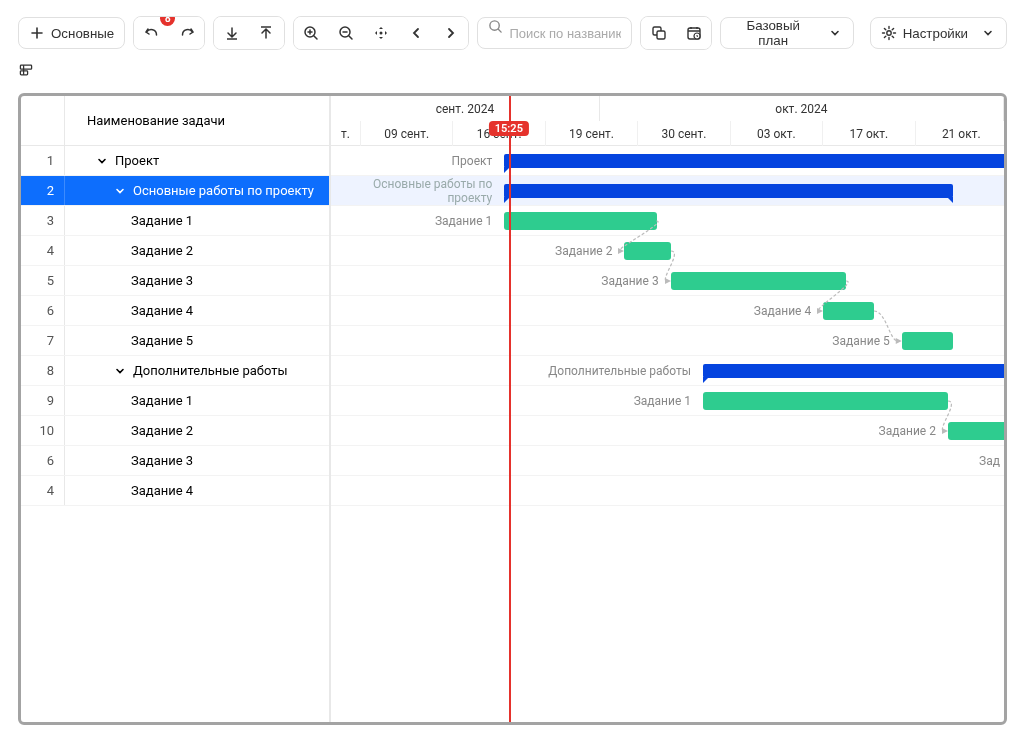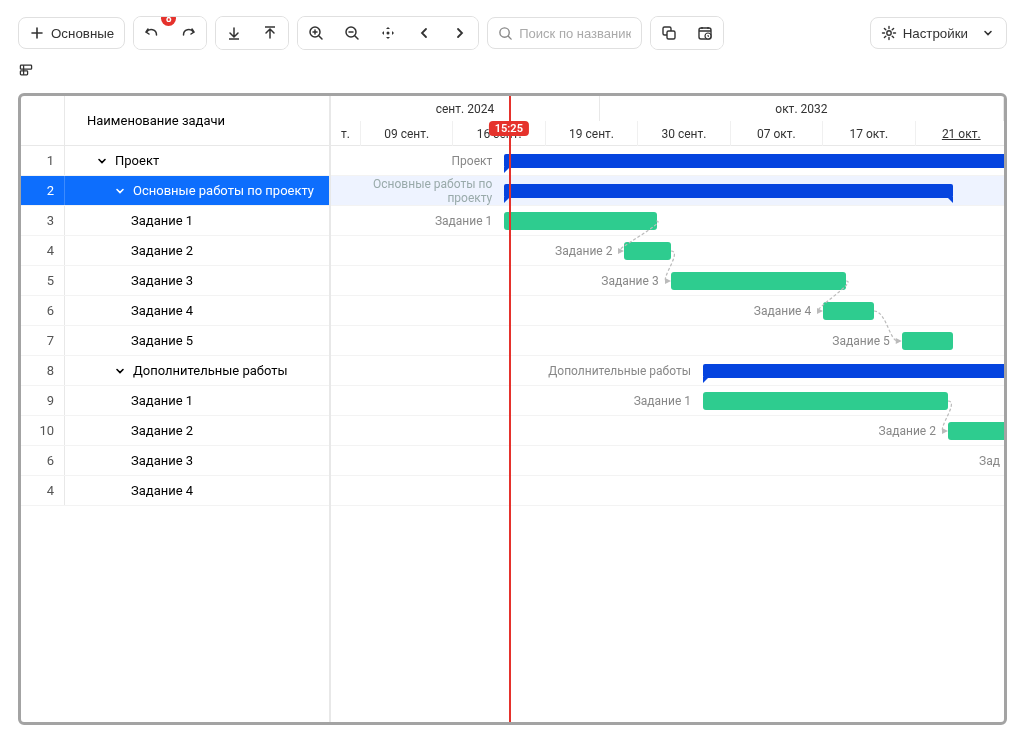--- a/index.html
+++ b/index.html
@@ -8,21 +8,21 @@
   
   .toolbar { display: flex; align-items: center; gap: 8px; padding: 16px 18px 8px 18px; }
   .btn-group { display: flex; border: 1px solid #e0e0e0; border-radius: 8px; overflow: hidden; background: #fff; }
   .btn, .tbtn { display: inline-flex; align-items: center; justify-content: center; height: 32px; padding: 0 10px; background: #fff; border: none; cursor: pointer; color: #333; }
   .btn { border: 1px solid #e0e0e0; border-radius: 8px; gap: 6px; }
   .tbtn + .tbtn { border-left: none; }
   .tbtn { min-width: 30px; }
   .icon { display: inline-flex; width: 16px; height: 16px; align-items:center; justify-content:center; }
   .badge { position: absolute; top: -6px; right: -6px; min-width: 15px; height: 15px; background: #e5322c; color: #fff; border-radius: 8px; font-size: 10px; display: flex; align-items: center; justify-content: center; padding: 0 3px; font-weight:600;}
   .relwrap { position: relative; }
-  .search-wrap { display: flex; align-items: center; border: 1px solid #e0e0e0; border-radius: 8px; height: 32px; padding: 0 10px; gap: 6px; flex: 0 0 155px; }
+  .search-wrap { display: flex; border: 1px solid #e0e0e0; border-radius: 8px; height: 32px; padding: 0 10px; gap: 6px; flex: 0 0 155px; }
   .search-wrap input { border: none; outline: none; font-size: 13px; width: 100%; color: #333; }
   .search-wrap input::placeholder { color: #aaa; }
   .spacer { flex: 1; }
   .chev-down { margin-left: 6px; }
 
   
   .secondbar { padding: 4px 18px 10px 18px; }
 
   
   .gantt { display: flex; border: 3px solid #a3a3a3; border-radius: 6px; margin: 0 18px; height: 632px; overflow: hidden; position: relative; }
@@ -182,20 +182,28 @@
         <svg width="16" height="16" viewBox="0 0 16 16">
             <rect x="2" y="3" width="12" height="11" rx="2" stroke="#333" stroke-width="1.4" fill="none"></rect>
             <path d="M2 6h12M5 2v2M11 2v2" stroke="#333" stroke-width="1.4"></path>
             <circle cx="11" cy="11" r="3" fill="#fff" stroke="#333" stroke-width="1.2"></circle>
             <path d="M11 10v1.2l.8.8" stroke="#333" stroke-width="1"></path>
           </svg>
       </span>
     </button>
   </div>
 
+  <button class="btn">
+    <span>Базовый план</span>
+    <span class="icon chev-down">
+      <svg width="12" height="12" viewBox="0 0 12 12">
+          <path d="M3 4.5L6 7.5 9 4.5" stroke="#333" stroke-width="1.6" fill="none" stroke-linecap="round"></path>
+        </svg>
+    </span>
+  </button>
 
   <div class="spacer"></div>
 
   <button class="btn">
     <span class="icon">
       <svg width="16" height="16" viewBox="0 0 16 16">
           <circle cx="8" cy="8" r="2.2" stroke="#333" stroke-width="1.4" fill="none"></circle>
           <path d="M8 1.5v2M8 12.5v2M1.5 8h2M12.5 8h2M3.4 3.4l1.4 1.4M11.2 11.2l1.4 1.4M12.6 3.4l-1.4 1.4M4.8 11.2l-1.4 1.4" stroke="#333" stroke-width="1.4" stroke-linecap="round"></path>
         </svg>
     </span>
@@ -313,31 +321,31 @@
             <span>Задание 4</span>
           </div>
         </div>
       </div>
   </div>
 
   <div class="right">
     <div class="time-head">
       <div class="month-row" id="month-row">
           <div class="month-cell" style="width: 307.286px;">сент. 2024</div>
-          <div class="month-cell" style="width: 462.143px;">окт. 2032</div>
+          <div class="month-cell" style="width: 462.143px;">окт. 2024</div>
         </div>
       <div class="day-row" id="day-row">
           <div class="day-cell" style="flex: 0 0 30px;">т.</div>
           <div class="day-cell" style="flex: 0 0 92.4286px;">09 сент.</div>
           <div class="day-cell" style="flex: 0 0 92.4286px;">16 сент.</div>
           <div class="day-cell" style="flex: 0 0 92.4286px;">19 сент.</div>
           <div class="day-cell" style="flex: 0 0 92.4286px;">30 сент.</div>
-          <div class="day-cell" style="flex: 0 0 92.4286px;">07 окт.</div>
+          <div class="day-cell" style="flex: 0 0 92.4286px;">03 окт.</div>
           <div class="day-cell" style="flex: 0 0 92.4286px;">17 окт.</div>
-          <div class="day-cell" style="flex: 0 0 92.4286px; text-decoration: underline;">21 окт.</div>
+          <div class="day-cell" style="flex: 0 0 92.4286px;">21 окт.</div>
         </div>
       <div class="now-tag" id="now-tag" style="left: 177.886px;">15:25</div>
     </div>
     <div class="time-body" id="time-body">
         <div class="trow">
           <div class="bar-label" style="right: 511.736px;">Проект</div>
           <div class="bar summary open-end" style="left: 173.264px; width: 513.736px;"></div>
         </div>
         <div class="trow sel">
           <div class="bar-label" style="right: 511.736px;">Основные работы по проекту</div>

